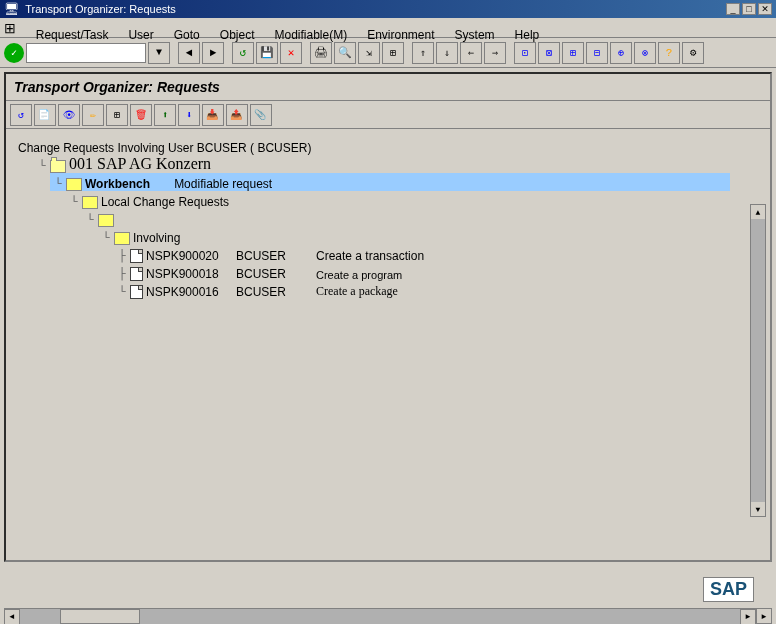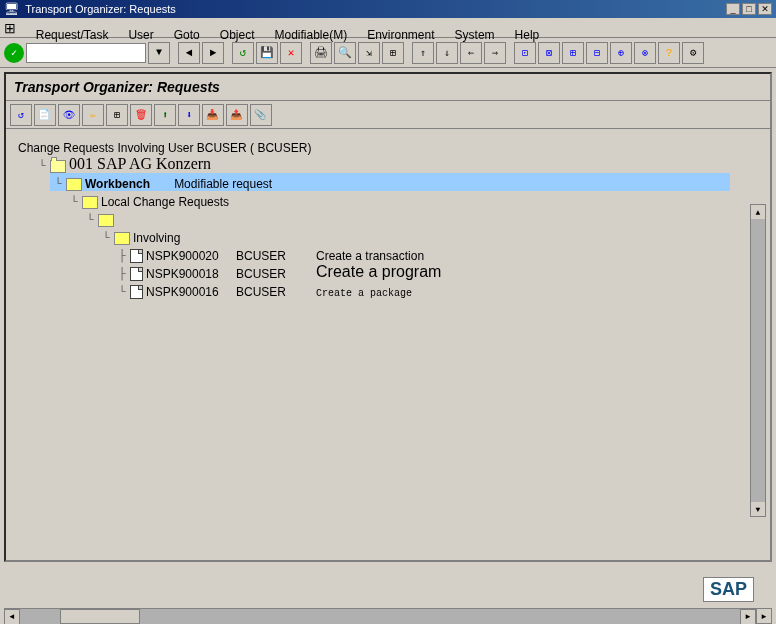--- a/index.html
+++ b/index.html
@@ -397,32 +397,32 @@
     </div>
 
     
     <div class="tree-node" style="margin-left: 96px;">
       <span class="conn-line">├</span>
       <span style="display:inline-block;width:13px;height:14px;background:white;border:1px solid #404040;margin-right:3px;position:relative;">
         <span style="position:absolute;top:0;right:0;width:4px;height:4px;background:#d4d0c8;border-left:1px solid #404040;border-bottom:1px solid #404040;"></span>
       </span>
       <span style="font-family: Arial, sans-serif; font-size: 12px; min-width: 90px; display: inline-block;">NSPK900018</span>
       <span style="font-family: Arial, sans-serif; font-size: 12px; min-width: 80px; display: inline-block;">BCUSER</span>
-      <span style="font-family: Arial, sans-serif; font-size: 16px;">Create a program</span>
+      <span style="font-family: Arial, sans-serif; font-size: 11px;">Create a program</span>
     </div>
 
     
     <div class="tree-node" style="margin-left: 96px;">
       <span class="conn-line">└</span>
       <span style="display:inline-block;width:13px;height:14px;background:white;border:1px solid #404040;margin-right:3px;position:relative;">
         <span style="position:absolute;top:0;right:0;width:4px;height:4px;background:#d4d0c8;border-left:1px solid #404040;border-bottom:1px solid #404040;"></span>
       </span>
       <span style="font-family: Arial, sans-serif; font-size: 12px; min-width: 90px; display: inline-block;">NSPK900016</span>
       <span style="font-family: Arial, sans-serif; font-size: 12px; min-width: 80px; display: inline-block;">BCUSER</span>
-      <span style="font-family: Liberation Mono, monospace; font-size: 10px;">Create a package</span>
+      <span style="font-family: Liberation Serif, serif; font-size: 12px;">Create a package</span>
     </div>
 
     
     <div class="main-scrollbar">
       <div class="main-scroll-up">▲</div>
       <div class="main-scroll-track"></div>
       <div class="main-scroll-down">▼</div>
     </div>
 
   </div>

